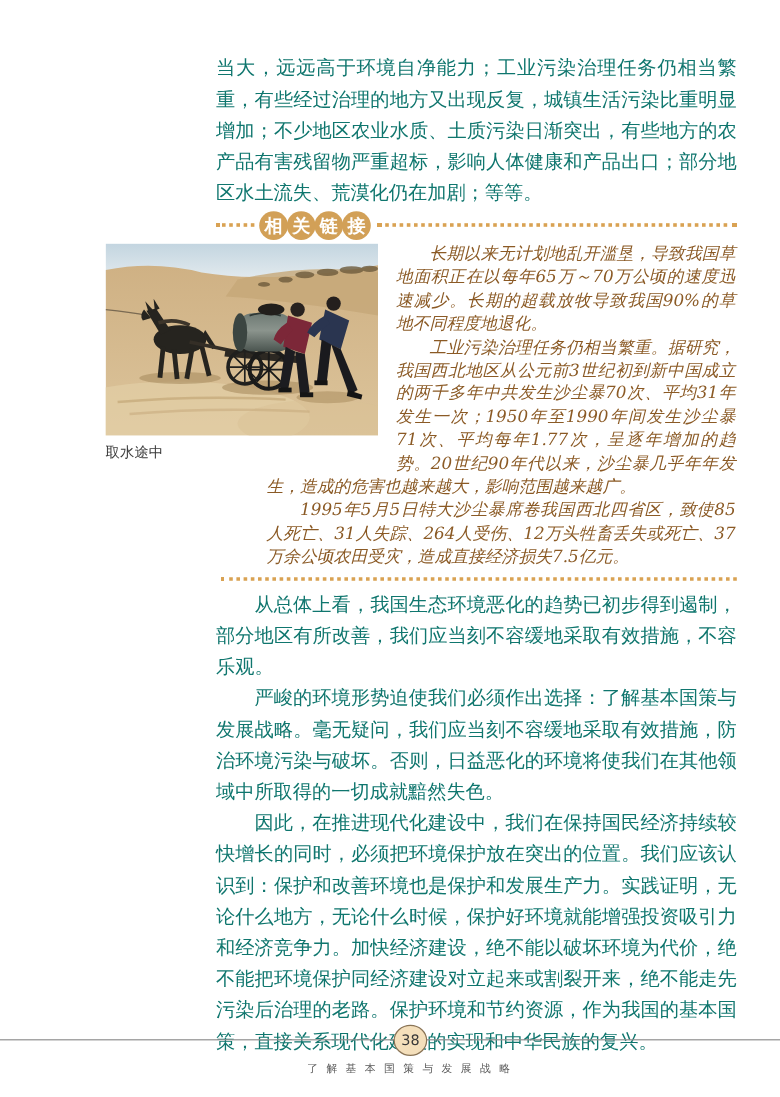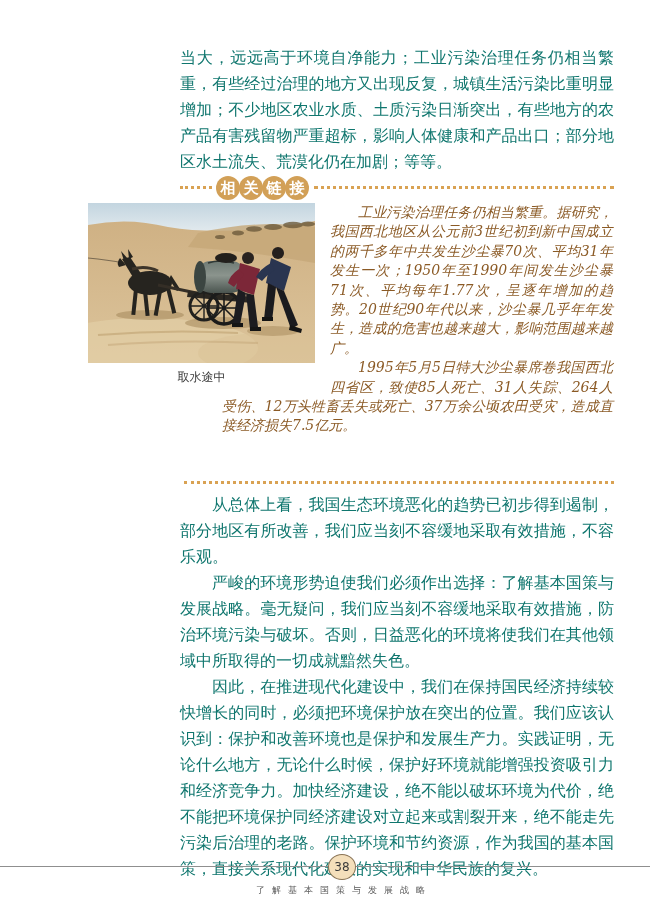--- a/index.html
+++ b/index.html
@@ -35,21 +35,21 @@
     font-style:italic;
     font-family:"DejaVu Serif","Liberation Serif",serif;
   }
   #related p{margin:0;text-indent:2em;}
   #figurebox{
     float:left;width:227px;margin-left:-134px;margin-right:15px;
     margin-bottom:4px;font-style:normal;
   }
   #photo{width:227px;height:160px;display:block;}
   #photo-caption{
-    margin-top:5px;text-align:center;color:#3a3a3a;font-size:12px;
+    margin-top:5px;color:#3a3a3a;font-size:12px;
     text-indent:0 !important;
     font-family:"DejaVu Sans","Liberation Sans",sans-serif;
   }
   #dotted-sep{
     position:absolute;left:184px;top:481px;width:430px;
     border-top:3px dotted #d9a253;
   }
 
   #bodytext{position:absolute;left:180px;top:492px;width:434px;}
   #bodytext p{margin:0;text-indent:2em;}
@@ -181,20 +181,21 @@
         <path d="M188,84 L196,88 L210,122 L203,126 Z" fill="#1a1a1e"></path>
         <rect x="174" y="114" width="11" height="4" fill="#141414"></rect>
         <path d="M202,122 L214,126 L213,130 L201,127 Z" fill="#141414"></path>
       </g>
 
       <path d="M10,132 Q80,126 150,130" stroke="#c3a678" stroke-width="2" fill="none" opacity="0.7"></path>
       <path d="M20,142 Q90,136 170,140" stroke="#c3a678" stroke-width="2" fill="none" opacity="0.5"></path>
     </svg>
     <div id="photo-caption">取水途中</div>
   </div>
+  <p>长期以来无计划地乱开滥垦，导致我国草地面积正在以每年65万～70万公顷的速度迅速减少。长期的超载放牧导致我国90%的草地不同程度地退化。</p>
   <p>工业污染治理任务仍相当繁重。据研究，我国西北地区从公元前3世纪初到新中国成立的两千多年中共发生沙尘暴70次、平均31年发生一次；1950年至1990年间发生沙尘暴71次、平均每年1.77次，呈逐年增加的趋势。20世纪90年代以来，沙尘暴几乎年年发生，造成的危害也越来越大，影响范围越来越广。</p>
   <p>1995年5月5日特大沙尘暴席卷我国西北四省区，致使85人死亡、31人失踪、264人受伤、12万头牲畜丢失或死亡、37万余公顷农田受灾，造成直接经济损失7.5亿元。</p>
 </div>
 
 <div id="dotted-sep"></div>
 
 <div id="bodytext" class="black-text">
   <p>从总体上看，我国生态环境恶化的趋势已初步得到遏制，部分地区有所改善，我们应当刻不容缓地采取有效措施，不容乐观。</p>
   <p>严峻的环境形势迫使我们必须作出选择：了解基本国策与发展战略。毫无疑问，我们应当刻不容缓地采取有效措施，防治环境污染与破坏。否则，日益恶化的环境将使我们在其他领域中所取得的一切成就黯然失色。</p>
   <p>因此，在推进现代化建设中，我们在保持国民经济持续较快增长的同时，必须把环境保护放在突出的位置。我们应该认识到：保护和改善环境也是保护和发展生产力。实践证明，无论什么地方，无论什么时候，保护好环境就能增强投资吸引力和经济竞争力。加快经济建设，绝不能以破坏环境为代价，绝不能把环境保护同经济建设对立起来或割裂开来，绝不能走先污染后治理的老路。保护环境和节约资源，作为我国的基本国策，直接关系现代化建设的实现和中华民族的复兴。</p>

